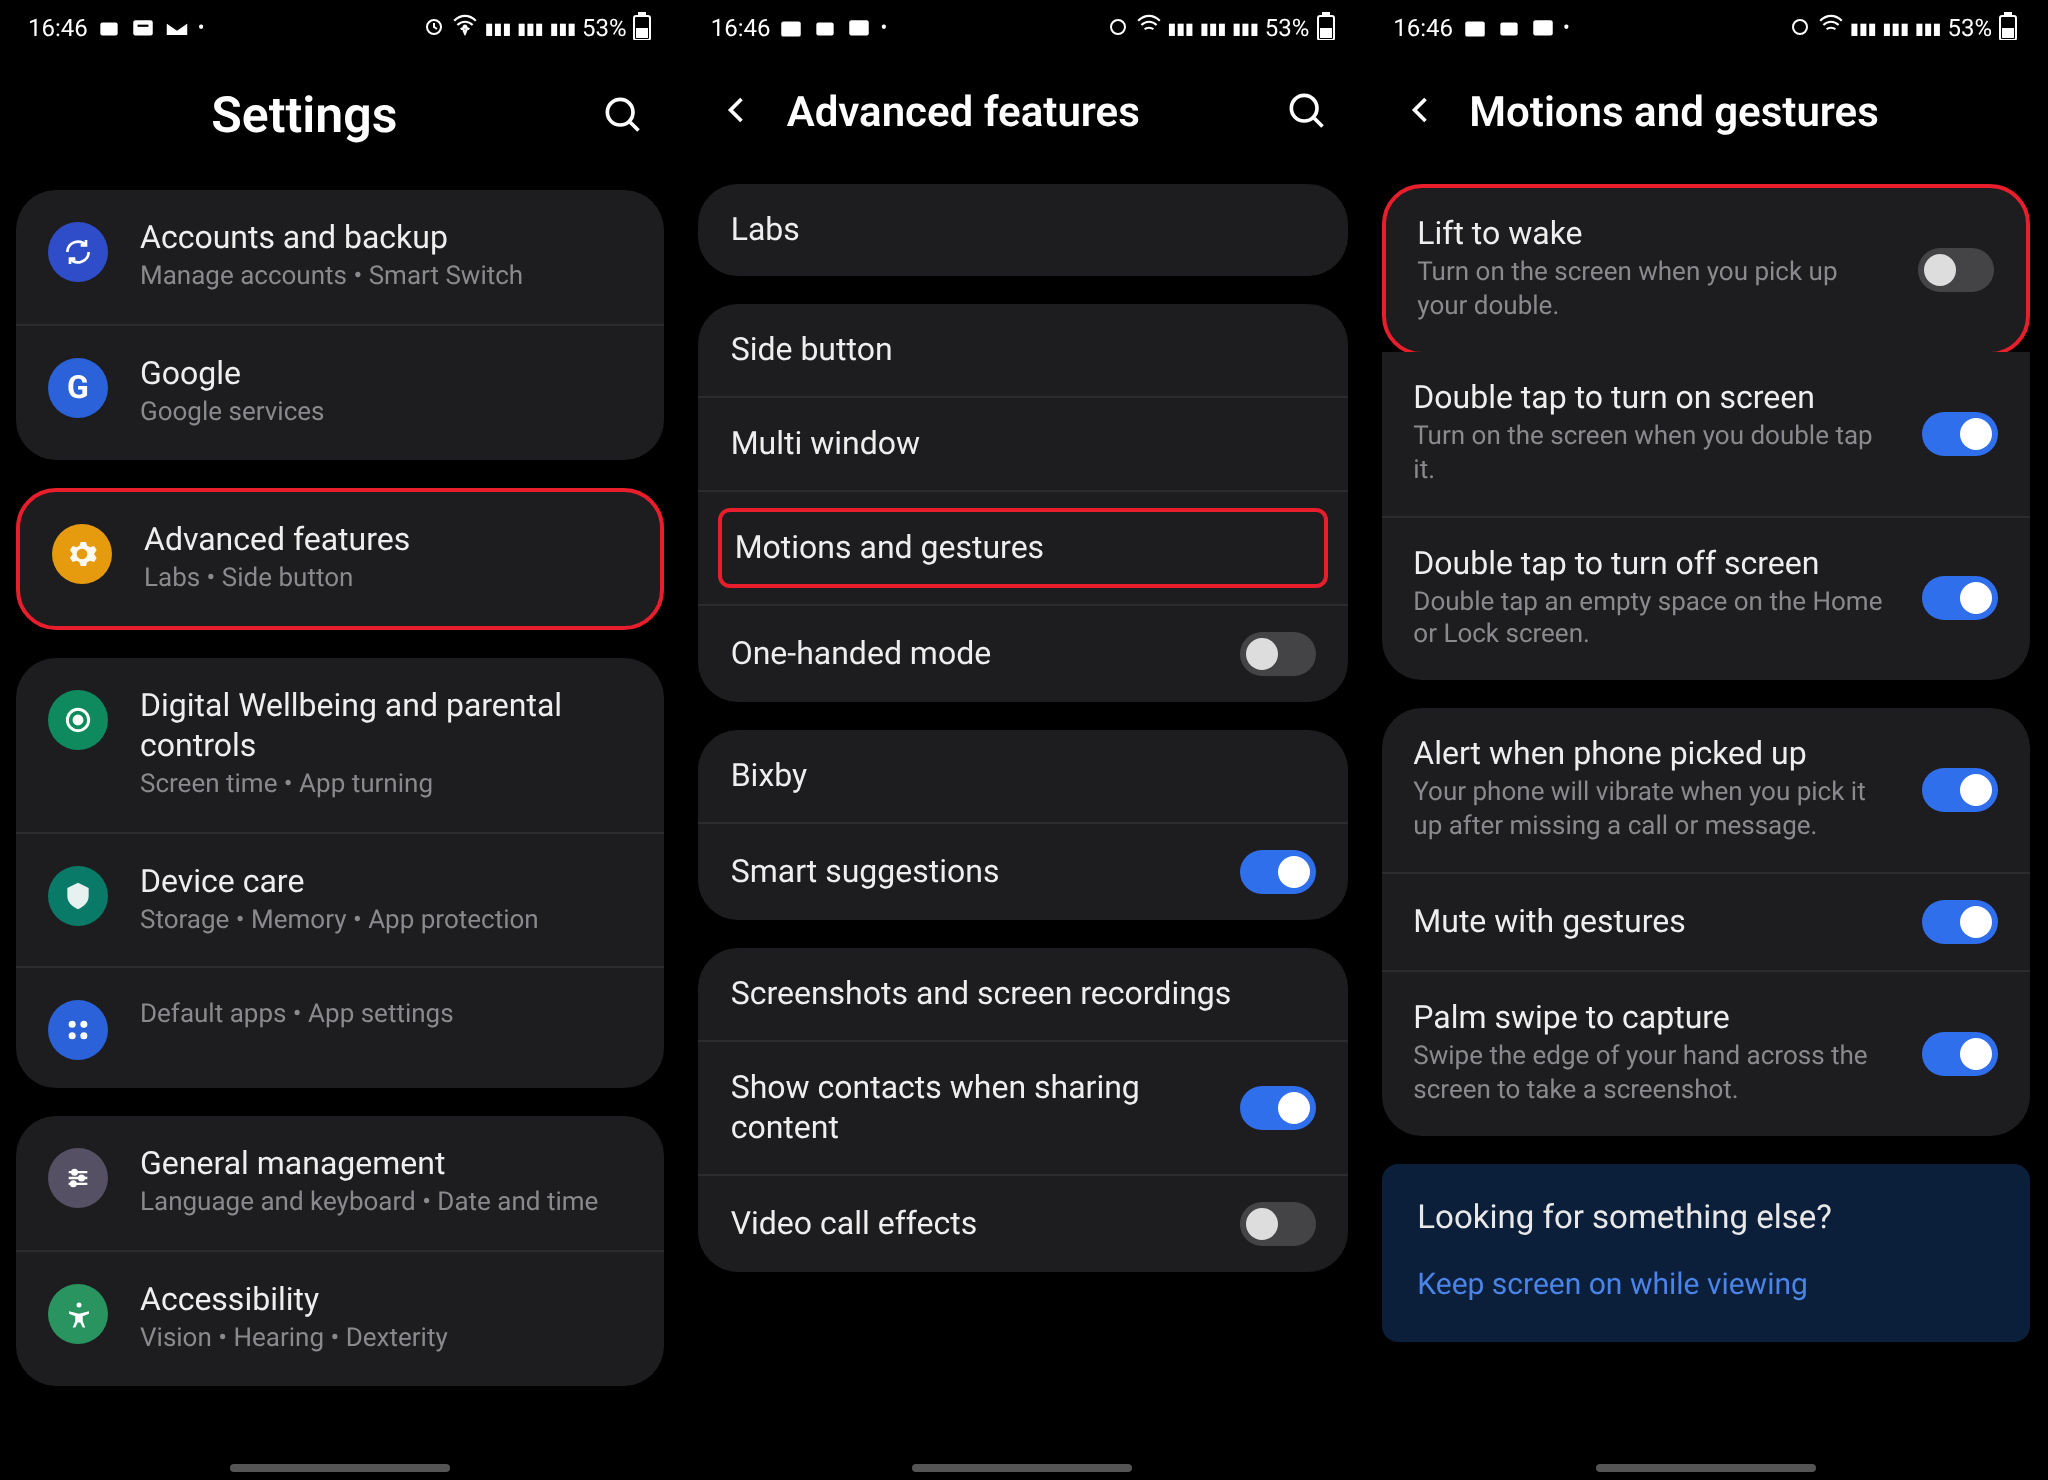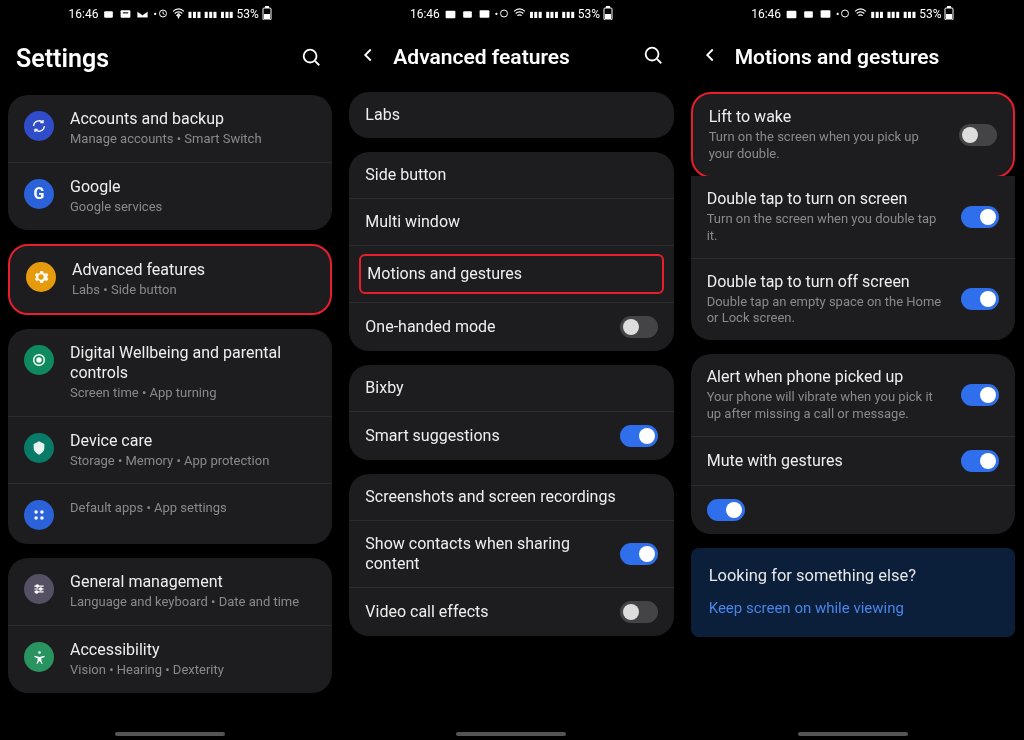--- a/index.html
+++ b/index.html
@@ -16,38 +16,38 @@
     width: 341.33px;
     height: 740px;
     background: #000;
     position: relative;
     overflow: hidden;
     border-right: 1px solid #000;
   }
   .status-bar {
     height: 28px;
     display: flex;
-    justify-content: center;
+    justify-content: space-between;
     align-items: center;
     padding: 0 14px;
     font-size: 12px;
     color: #fff;
   }
   .status-left { display: flex; align-items: center; gap: 4px; }
   .status-right { display: flex; align-items: center; gap: 3px; font-size: 10px; }
   .status-right .pct { font-size: 12px; }
   .header {
     display: flex;
     align-items: center;
     padding: 16px 16px 22px 16px;
     gap: 12px;
   }
   .header .back { width: 24px; }
   .header .title { flex: 1; font-size: 21px; font-weight: 600; color:#fff; }
-  .header .title-big { font-size: 25px; font-weight: 600; color:#fff; flex:1; }
+  .header .title-big { font-size: 25px; font-weight: 600; color:#fff; flex:1;text-align:center; }
   .header .search { width:24px; }
   .content { padding: 0 8px 8px 8px; }
   .card {
     background: #1d1d1f;
     border-radius: 20px;
     overflow: hidden;
     margin-bottom: 14px;
   }
   .row {
     padding: 13px 16px;
@@ -476,20 +476,24 @@
       </div>
       <div class="row switchrow">
         <div class="row-text">
           <div class="row-title">Mute with gestures</div>
         </div>
         <div class="switch on">
             <div class="knob"></div>
           </div>
       </div>
       <div class="row switchrow">
+        <div class="row-text">
+          <div class="row-title">Palm swipe to capture</div>
+          <div class="row-sub">Swipe the edge of your hand across the screen to take a screenshot.</div>
+        </div>
         <div class="switch on">
             <div class="knob"></div>
           </div>
       </div>
     </div>
 
     <div class="info-card">
       <div class="q">Looking for something else?</div>
       <div class="link">Keep screen on while viewing</div>
     </div>

